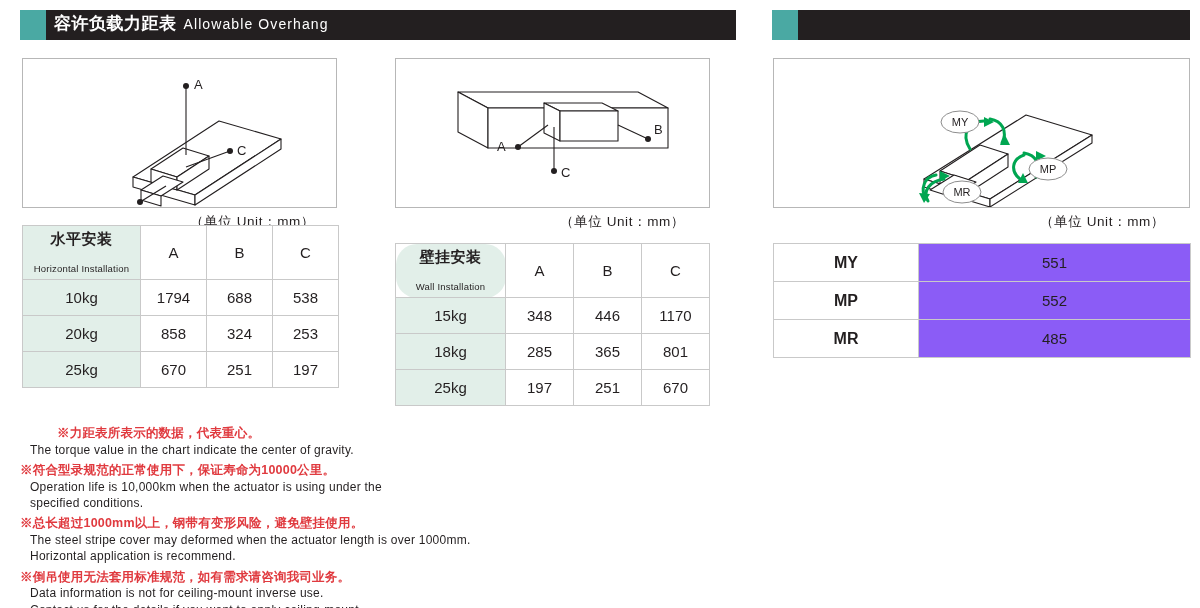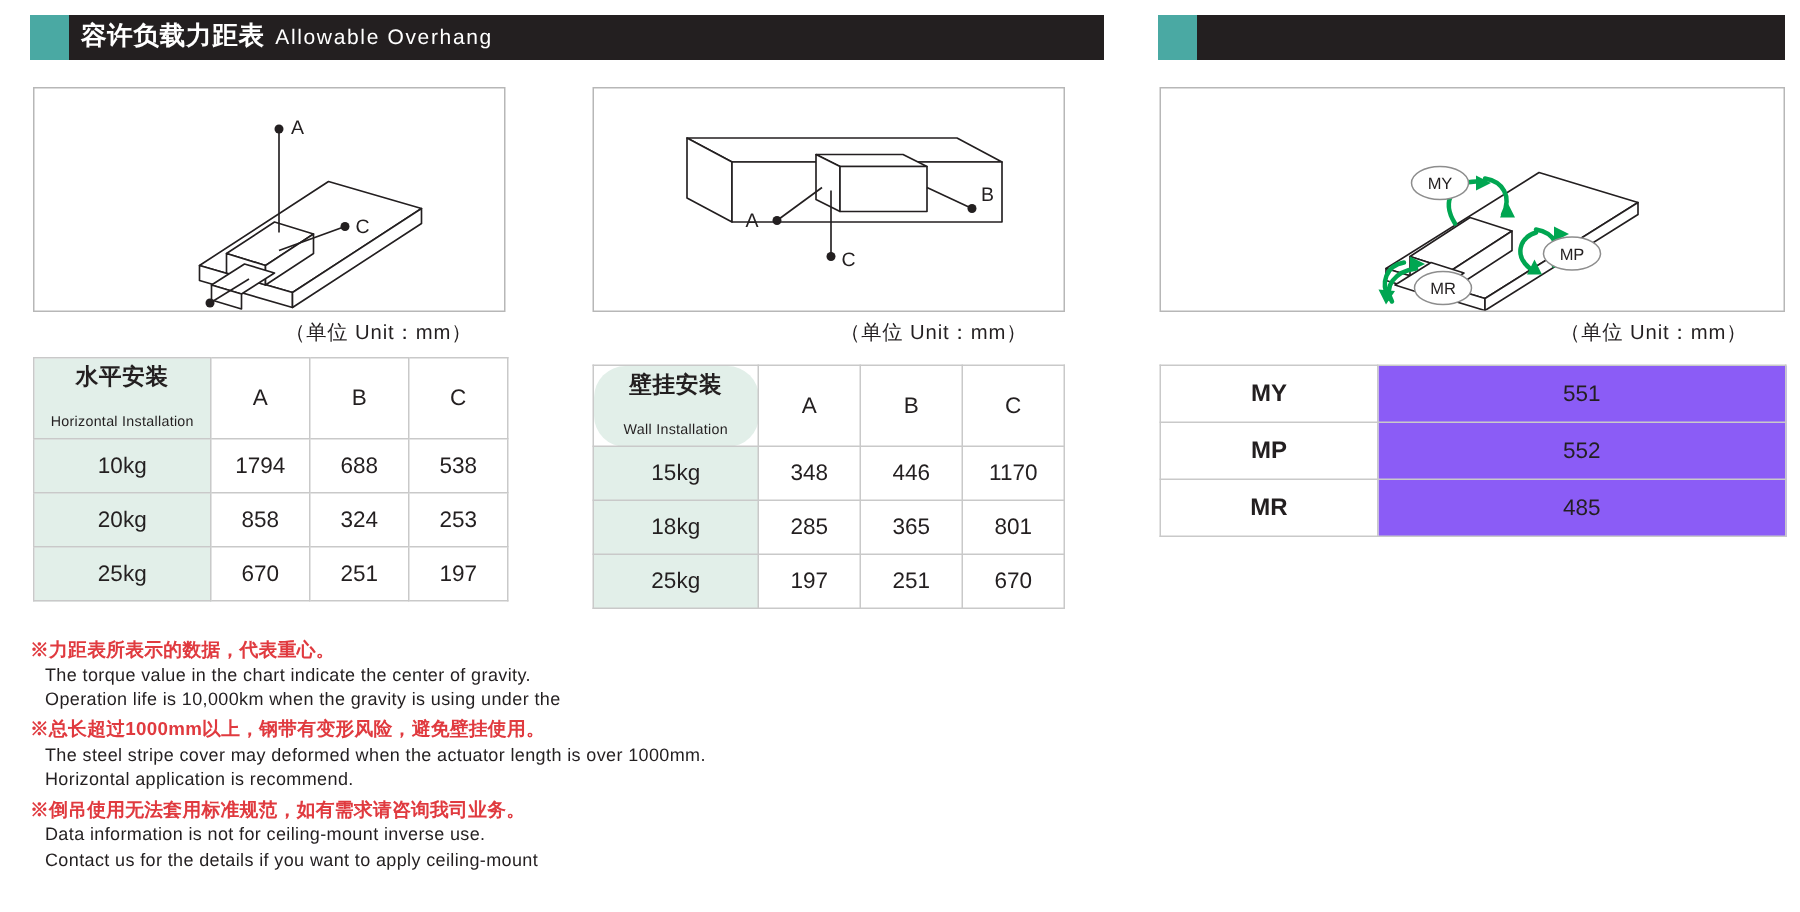--- a/index.html
+++ b/index.html
@@ -116,21 +116,21 @@
     background: #e2efe9;
     font-size: 15px;
     height: 36px;
   }
   table.spec .val {
     font-size: 15px;
     height: 36px;
     background: #ffffff;
   }
 
-  #tbl1 { left: 22px;  top: 238px; border-radius: 18px; }
+  #tbl1 { left: 22px;  top: 225px; border-radius: 18px; }
   #tbl1 .c0 { width: 118px; }
   #tbl1 .c1, #tbl1 .c2, #tbl1 .c3 { width: 66px; }
 
   #tbl2 { left: 395px; top: 243px; }
   #tbl2 .c0 { width: 110px; border-radius: 21px; }
   #tbl2 .c1, #tbl2 .c2, #tbl2 .c3 { width: 68px; }
 
   #tbl3 { left: 773px; top: 243px; }
   #tbl3 .k { width: 145px; background:#ffffff; font-size:16px; font-weight:bold; height:38px;}
   #tbl3 .v { width: 272px; background:#8b5cf6; font-size:15px; height:38px;}
@@ -143,21 +143,21 @@
     width: 600px;
     line-height: 1.35;
   }
   .notes .note-cn {
     color: #e03a3f;
     font-size: 12.5px;
     font-weight: bold;
     letter-spacing: 0.2px;
     margin-top: 4px;
   }
-  .notes .note-cn:first-child { margin-top: 0; }
+  .notes .note-cn:first-child { margin-top: 0; margin-left: 37px; }
   .notes .note-en {
     color: #231f20;
     font-size: 12px;
     letter-spacing: 0.25px;
     padding-left: 10px;
   }
 
   
   svg { display: block; }
 </style>
@@ -360,21 +360,23 @@
       <td class="k">MR</td>
       <td class="v">485</td>
     </tr>
   </tbody>
     </table>
 
   <div class="notes">
     <div class="note-cn">※力距表所表示的数据，代表重心。</div>
     <div class="note-en">The torque value in the chart indicate the center of gravity.</div>
 
-    <div class="note-en">Operation life is 10,000km when the gravity is using under the</div>
+    <div class="note-cn">※符合型录规范的正常使用下，保证寿命为10000公里。</div>
+    <div class="note-en">Operation life is 10,000km when the actuator is using under the</div>
+    <div class="note-en">specified conditions.</div>
 
     <div class="note-cn">※总长超过1000mm以上，钢带有变形风险，避免壁挂使用。</div>
     <div class="note-en">The steel stripe cover may deformed when the actuator length is over 1000mm.</div>
     <div class="note-en">Horizontal application is recommend.</div>
 
     <div class="note-cn">※倒吊使用无法套用标准规范，如有需求请咨询我司业务。</div>
     <div class="note-en">Data information is not for ceiling-mount inverse use.</div>
     <div class="note-en">Contact us for the details if you want to apply ceiling-mount</div>
 
   </div>

